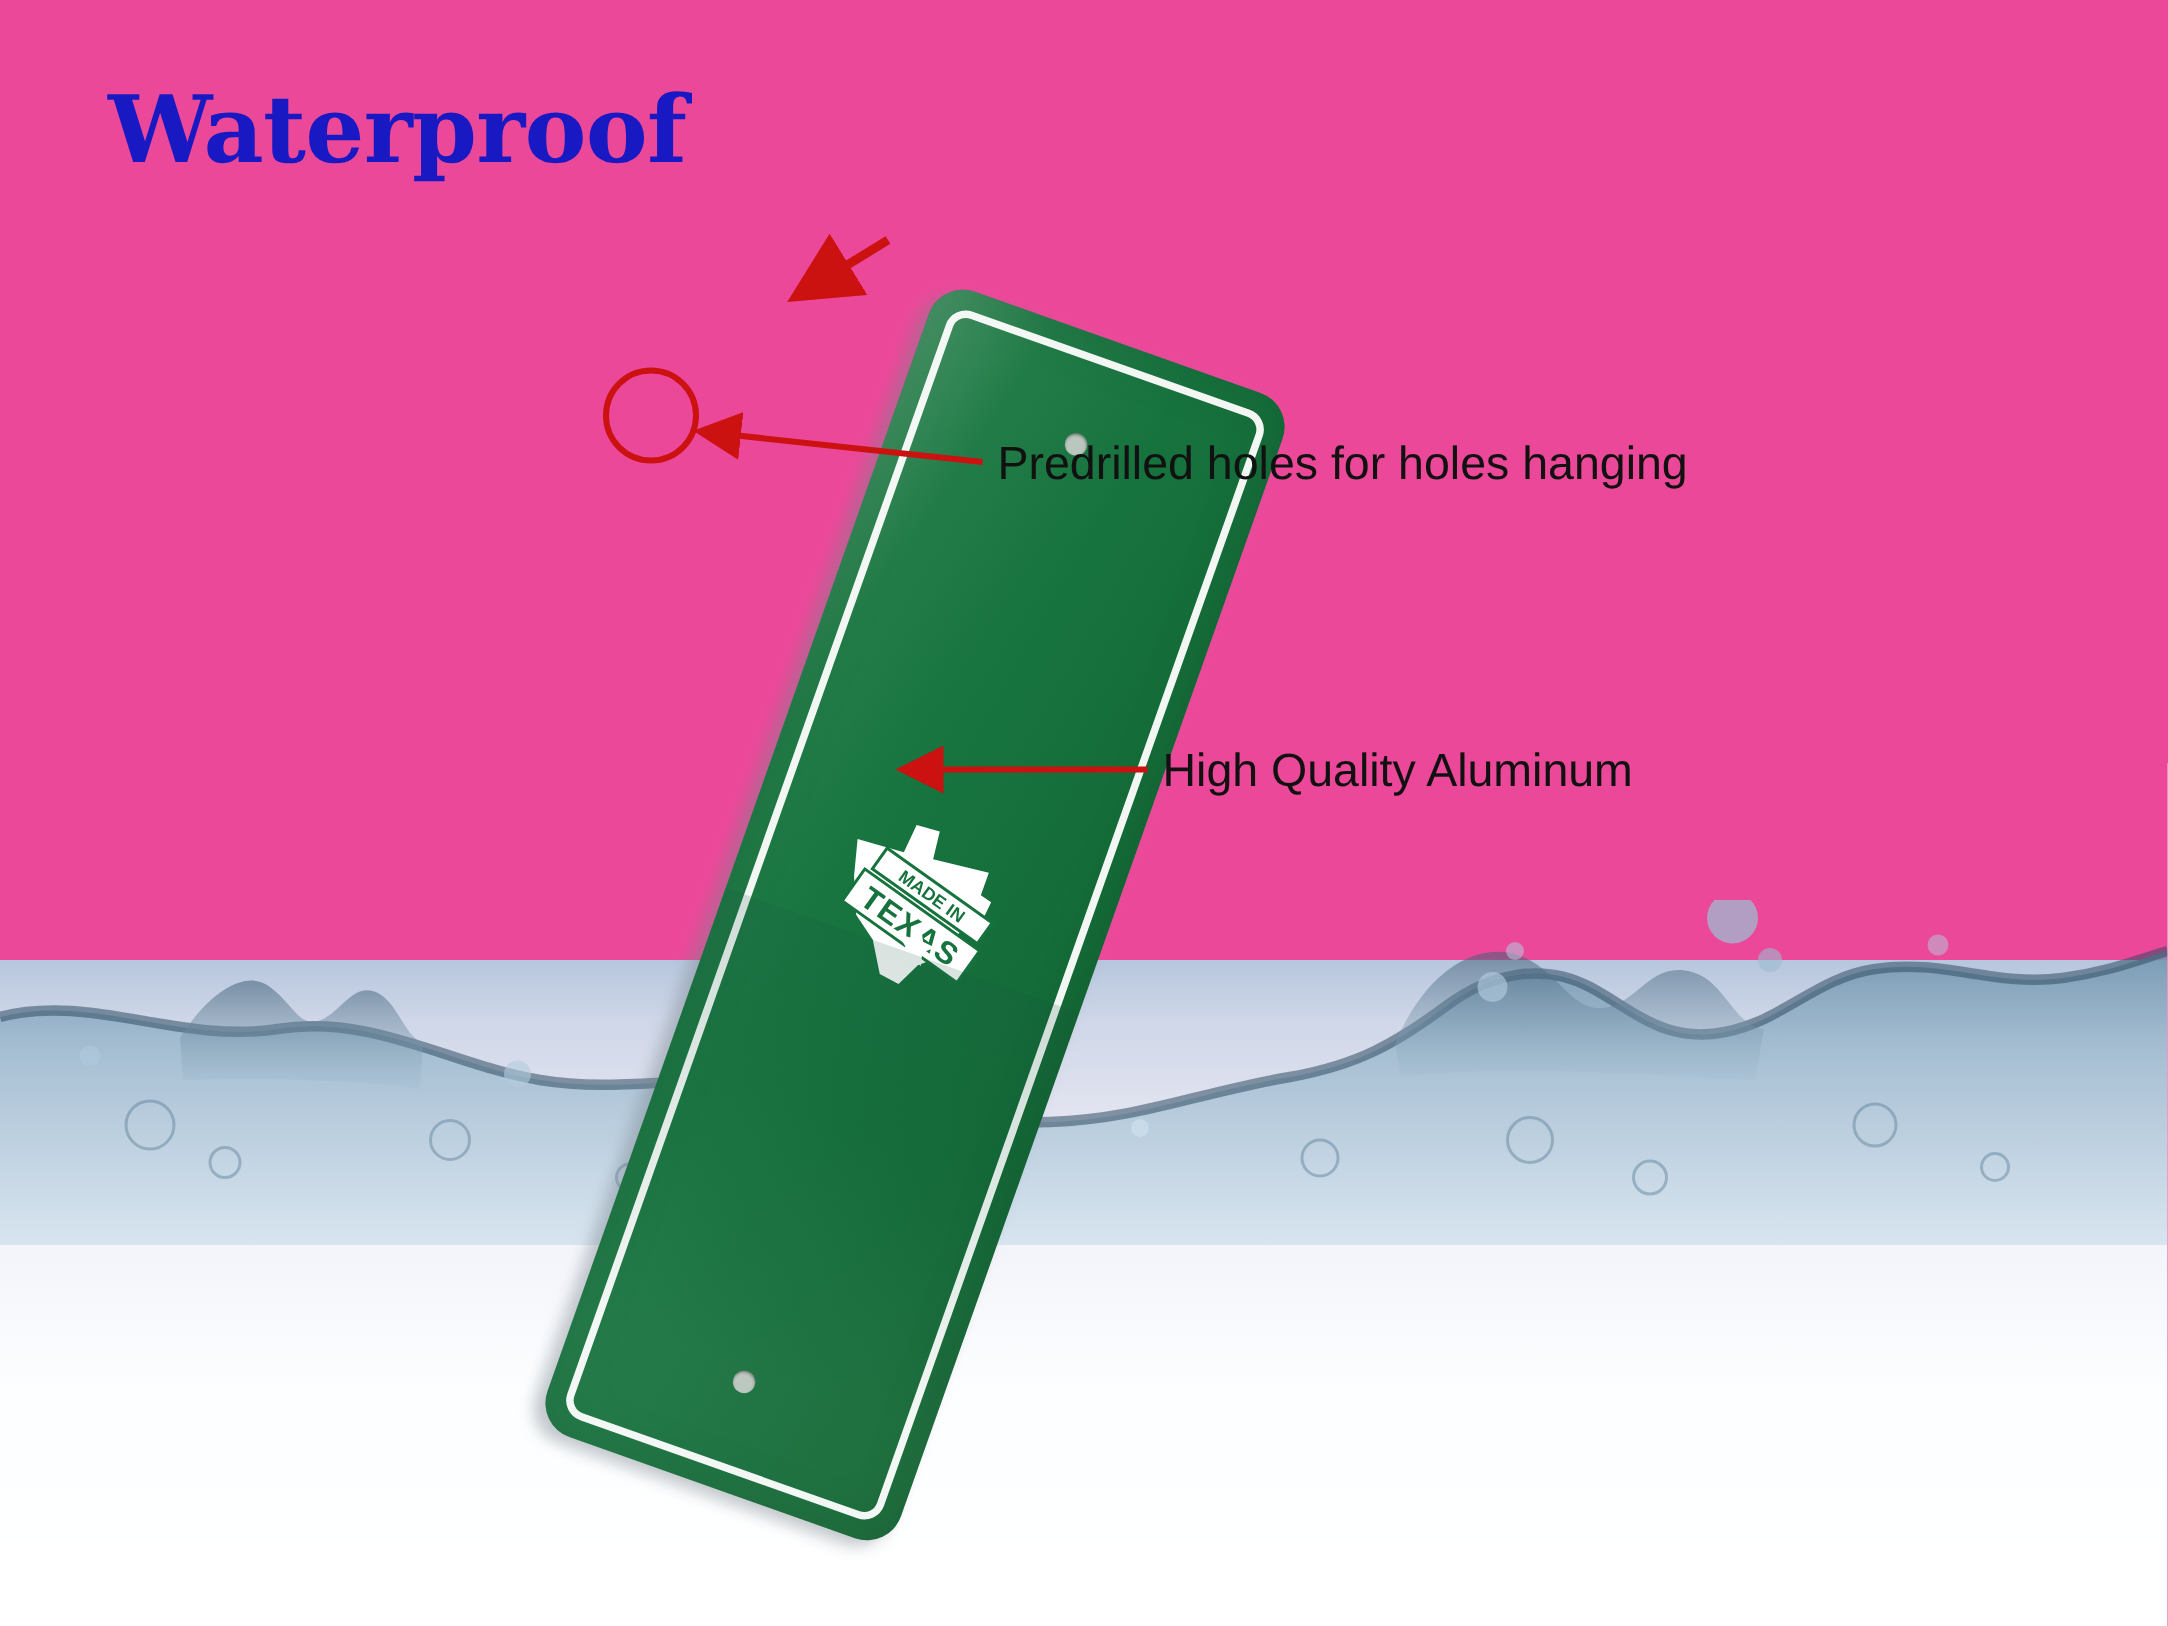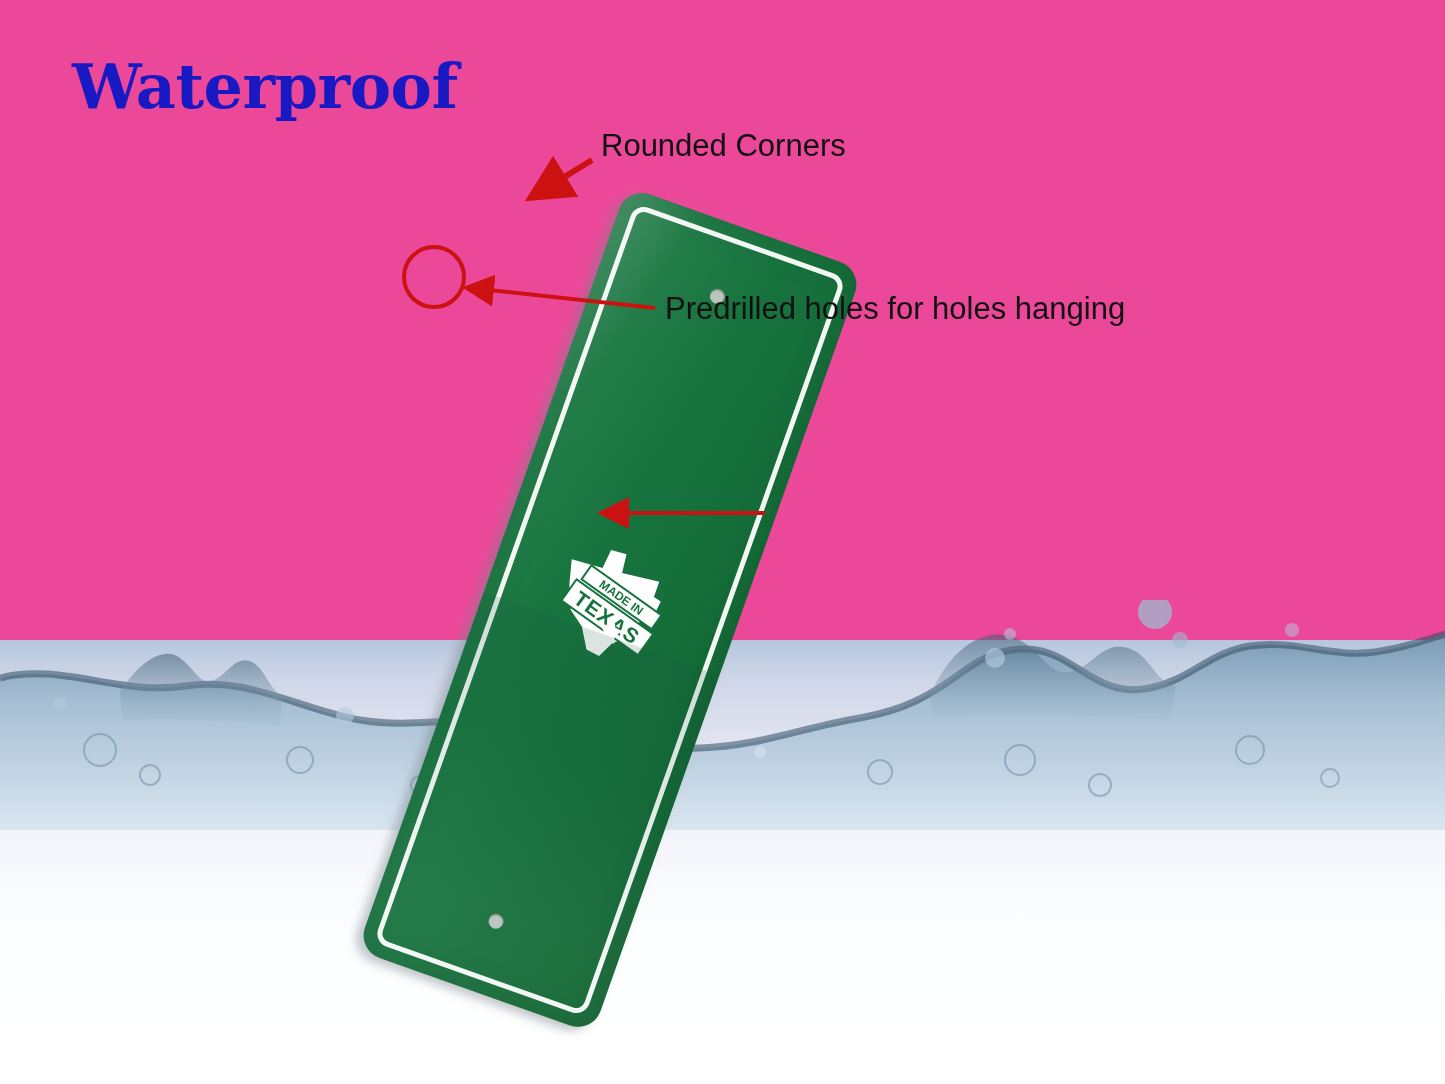--- a/index.html
+++ b/index.html
@@ -280,16 +280,16 @@
       </g>
 
       <g>
         <path d="M765,513 L605,513" stroke="#cc1111" stroke-width="4" fill="none" marker-end="url(#ah)"></path>
       </g>
     </svg>
   </div>
 
   <div class="heading">Waterproof</div>
 
-  <div class="callout c-rounded">Rounded Corners</div>
   <div class="callout c-holes">Predrilled holes for holes hanging</div>
+  <div class="callout c-alum">High Quality Aluminum</div>
 
 </div>
 
 </body></html>

